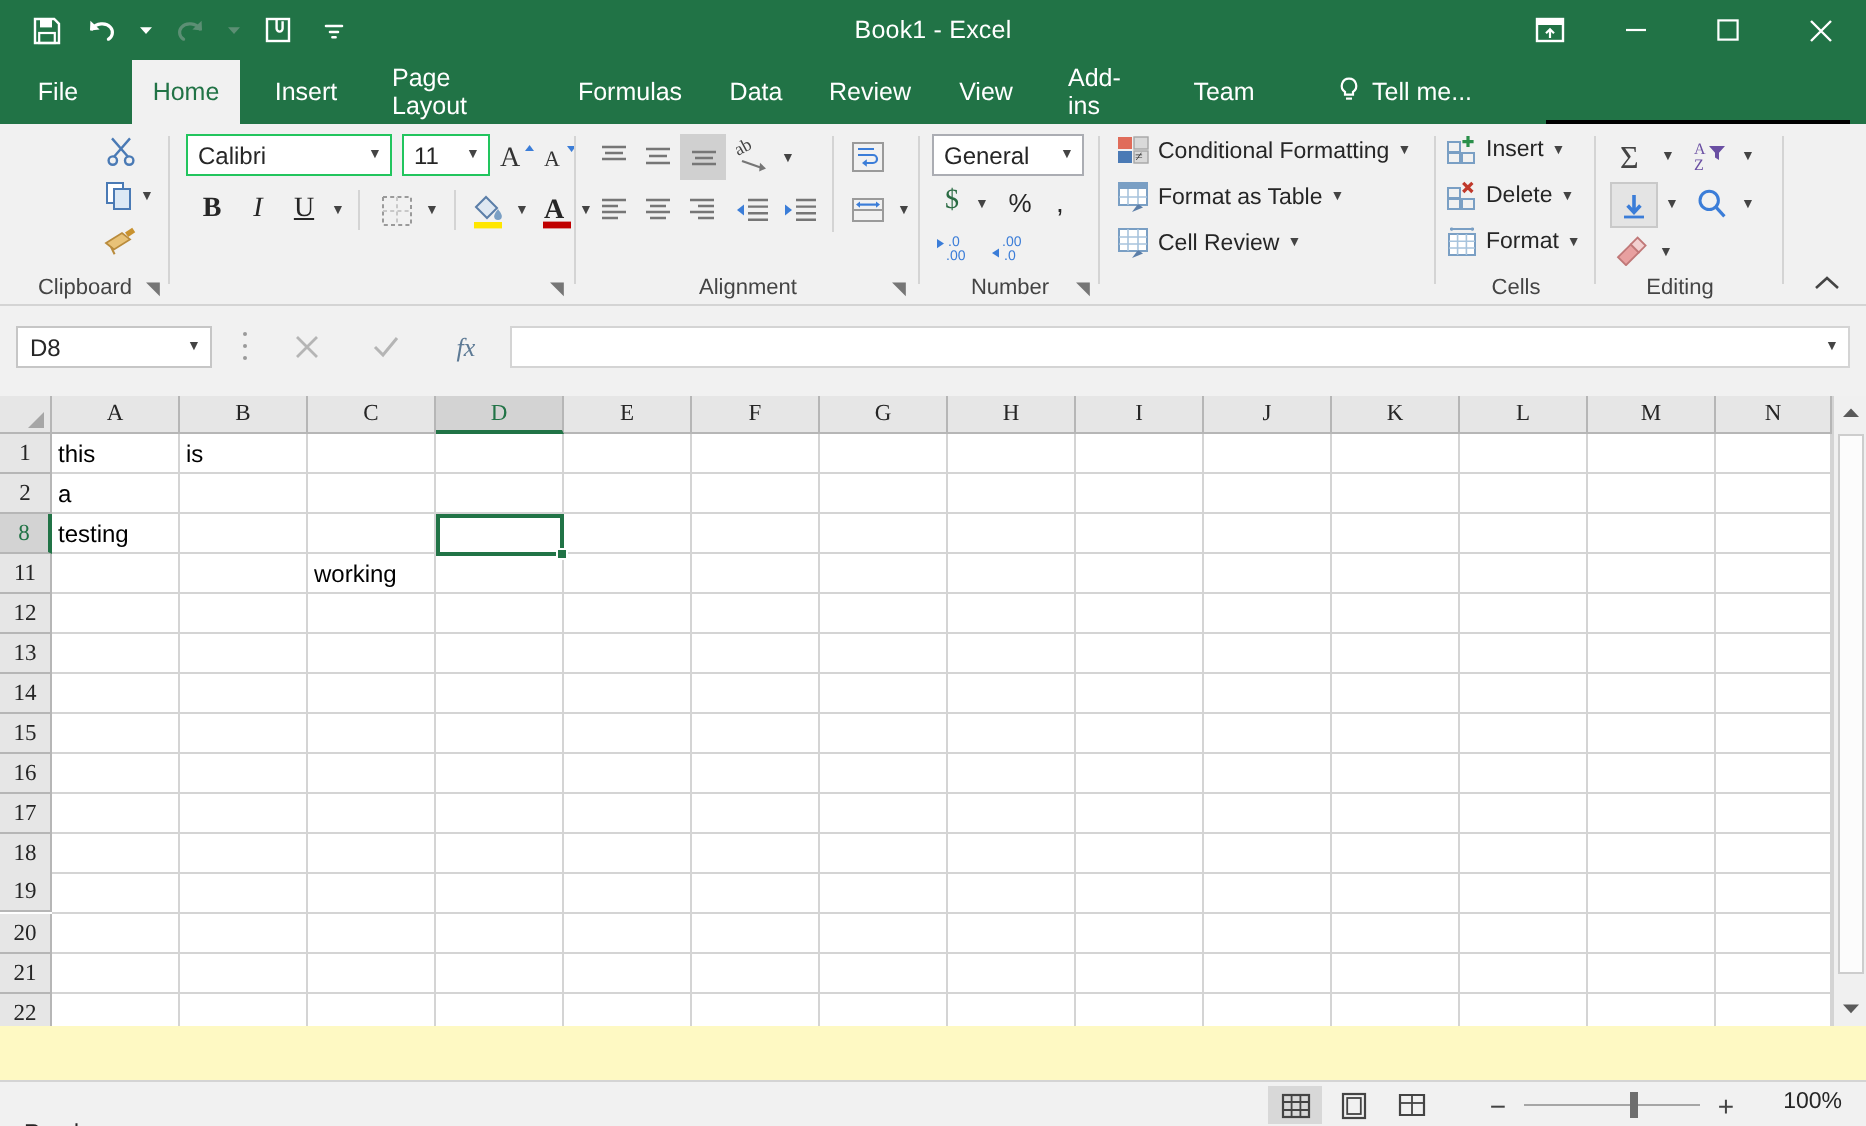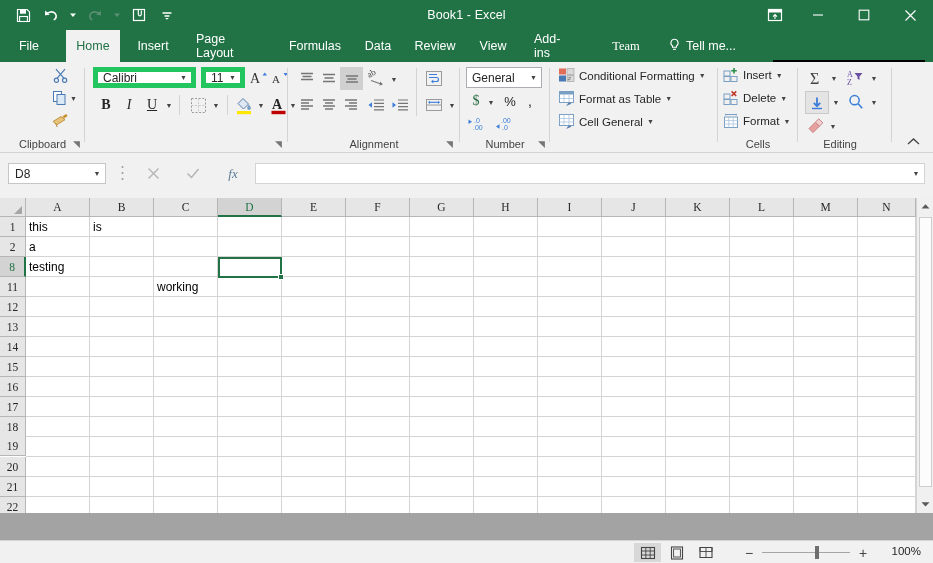--- a/index.html
+++ b/index.html
@@ -5,21 +5,21 @@
   * { box-sizing: border-box; }
   html, body { margin:0; padding:0; }
   body {
     width: 933px; height: 563px;
     font-family: "Liberation Sans", sans-serif;
     font-size: 12px;
     background: #ffffff;
     overflow: hidden;
     -webkit-font-smoothing: antialiased;
   }
-  #app { position: relative; width:933px; height:563px; background:#a3a3a3; }
+  #app { position: relative; width:933px; height:563px; background:#fef9c3; }
 
   
   .titlebar {
     position:absolute; left:0; top:0; width:933px; height:30px;
     background:#217346; color:#fff;
   }
   .qat { position:absolute; left:10px; top:0; height:30px; display:flex; align-items:center; gap:2px; }
   .qat-btn {
     width:26px; height:26px; display:flex; align-items:center; justify-content:center;
     color:#fff;
@@ -82,21 +82,21 @@
     display:flex; flex-direction:column; align-items:center; justify-content:flex-start;
     padding-top:3px;
   }
   .paste-label { font-size:11.5px; color:#262626; margin-top:1px; }
   .mini-btn {
     position:absolute; display:flex; align-items:center; gap:2px;
   }
 
   
   .combo {
-    position:absolute; background:#fff; border:5px solid #22c55e;
+    position:absolute; background:#fff; border:1px solid #22c55e;
     height:21px; display:flex; align-items:center;
   }
   .combo .val { flex:1; padding-left:5px; font-size:12px; color:#262626;
     white-space:nowrap; overflow:hidden; }
   .combo .arr { width:15px; text-align:center; font-size:7px; color:#444; }
 
   .fbtn {
     position:absolute; display:flex; align-items:center; justify-content:center;
   }
 
@@ -302,21 +302,21 @@
   <div class="tabstrip">
     <div class="tab" style="left:10px;width:38px;">File</div>
     <div class="tab active" style="left:66px;width:54px;">Home</div>
     <div class="tab" style="left:130px;width:46px;">Insert</div>
     <div class="tab" style="left:282px;width:66px;">Formulas</div>
     <div class="tab" style="left:186px;width:86px;">Page Layout</div>
     <div class="tab" style="left:358px;width:40px;">Data</div>
     <div class="tab" style="left:408px;width:54px;">Review</div>
     <div class="tab" style="left:472px;width:42px;">View</div>
     <div class="tab" style="left:524px;width:56px;">Add-ins</div>
-    <div class="tab" style="left:604px;width:44px;font-family:Liberation Serif, serif;">Team</div>
+    <div class="tab" style="left:590px;width:44px;">Team</div>
     <div class="tellme" style="left:668px;">
       <span>
         <svg width="13" height="14" viewBox="0 0 13 14">
             <path d="M6.5 1.3a3.6 3.6 0 00-2 6.6v1.4h4V7.9a3.6 3.6 0 00-2-6.6z" fill="none" stroke="#fff" stroke-width="1.1"></path>
             <path d="M5 11.3h3" stroke="#fff" stroke-width="1.1"></path>
           </svg>
       </span>
       <span>Tell me...</span>
     </div>
     <div class="redact"></div>
@@ -557,21 +557,21 @@
           </svg>
         <span class="lbl">Format as Table</span>
         <span class="chev">▼</span>
       </div>
       <div class="rowbtn" style="left:8px;top:51px;">
         <svg width="17" height="17" viewBox="0 0 17 17">
             <rect x="1.5" y="1.5" width="14" height="11" fill="#fff" stroke="#7a9fc4" stroke-width="1"></rect>
             <path d="M6 1.5v11M11 1.5v11M1.5 5.5h14M1.5 9h14" stroke="#a8c4dd" stroke-width=".8"></path>
             <path d="M8 16l3-4 2.5 1.8z" fill="#5b7ea8"></path>
           </svg>
-        <span class="lbl">Cell General</span>
+        <span class="lbl">Cell Review</span>
         <span class="chev">▼</span>
       </div>
       <div class="grp-sep" style="left:167px;"></div>
     </div>
 
     <div class="grp" style="left:718px;width:80px;">
       <div class="rowbtn" style="left:5px;top:5px;">
         <svg width="16" height="16" viewBox="0 0 16 16">
             <rect x="1" y="4" width="6" height="5" fill="none" stroke="#7a9fc4" stroke-width="1"></rect>
             <rect x="1" y="9.5" width="6" height="5" fill="none" stroke="#7a9fc4" stroke-width="1"></rect>

